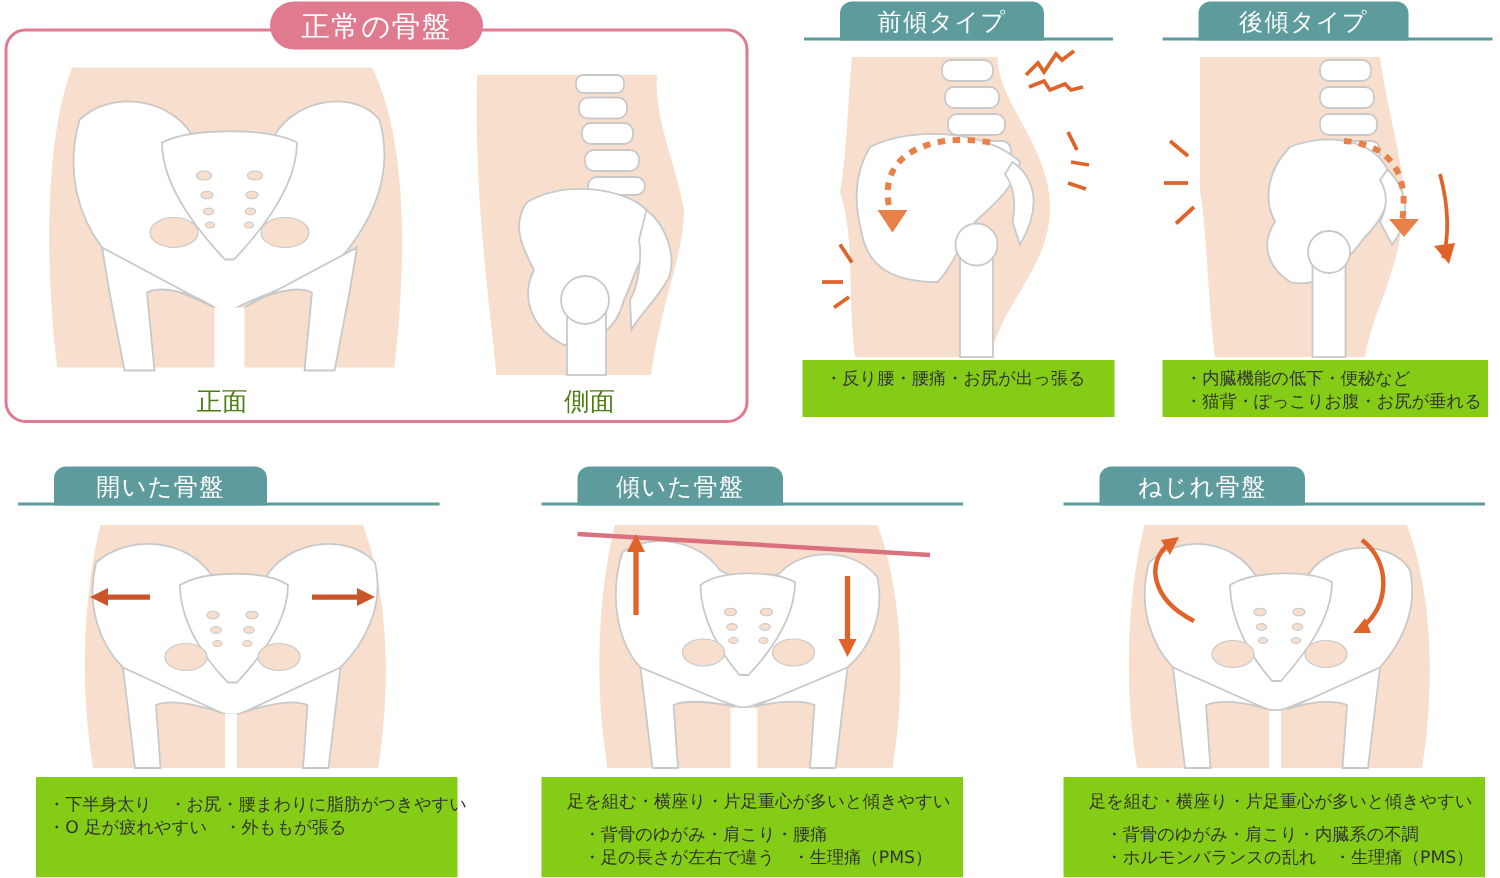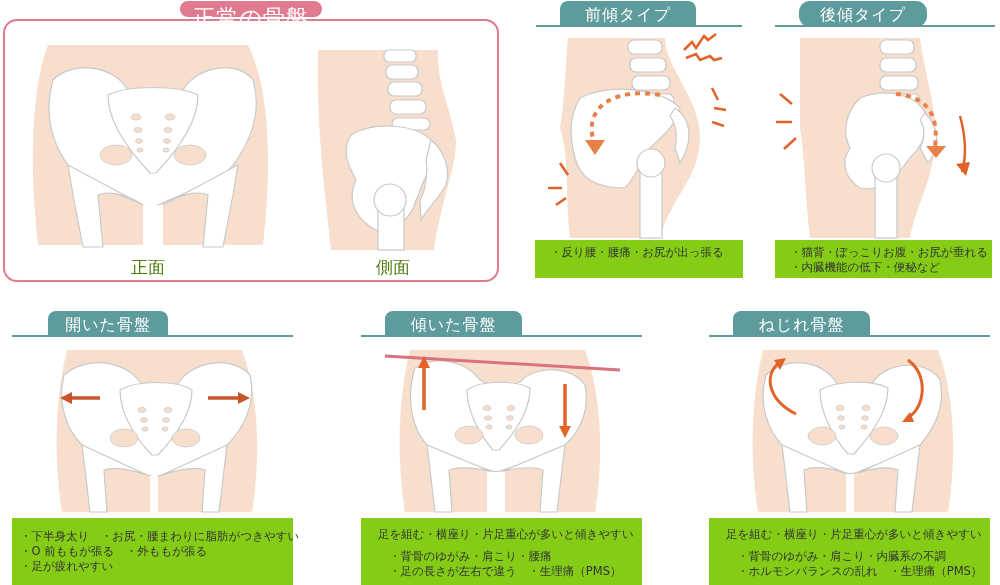--- a/index.html
+++ b/index.html
@@ -1,19 +1,19 @@
 <!DOCTYPE html>
 <html><head>
 <meta charset="utf-8">
 <style>
   html,body{margin:0;padding:0;background:#ffffff;}
   body{width:1000px;height:585px;position:relative;overflow:hidden;font-family:"DejaVu Sans","Liberation Sans",sans-serif;color:#333;}
   .abs{position:absolute;}
   .normal-box{left:3px;top:19px;width:496px;height:263px;border:2px solid #e07a8e;border-radius:14px;box-sizing:border-box;}
-  .normal-title{left:180px;top:1px;width:142px;height:16px;background:#e07a8e;border-radius:17px;color:#fff;font-size:22px;line-height:34px;text-align:center;letter-spacing:1px;}
+  .normal-title{left:180px;top:1px;width:142px;height:32px;background:#e07a8e;border-radius:17px;color:#fff;font-size:19px;line-height:34px;text-align:center;letter-spacing:1px;}
   .caption{font-size:17px;color:#4d7c0f;text-align:center;}
   .tab{height:26px;background:#5e9b9c;border-radius:8px 8px 0 0;color:#fff;font-size:16px;line-height:27px;text-align:center;letter-spacing:1px;margin-left:24px;}
   .tab-line{height:2px;background:#5e9b9c;}
   .notes{background:#84cc16;font-size:11.5px;line-height:15px;color:#333;box-sizing:border-box;}
   .notes div{white-space:pre;}
   svg{position:absolute;overflow:visible;}
 </style>
 </head>
 <body>
 
@@ -86,21 +86,21 @@
       <path d="M172 92 L184 96"></path>
     <path d="M20 133 L28 145"></path>
       <path d="M8 158 L22 158"></path>
       <path d="M16 175 L26 168"></path>
   </g>
 </svg>
 <div class="abs notes" style="left:535px;top:240px;width:208px;height:38px;padding:5px 0 0 15px;">
   <div>・反り腰・腰痛・お尻が出っ張る</div>
 </div>
 
-<div class="abs tab" style="left:775px;top:1px;width:128px;border-radius:11px;">後傾タイプ</div>
+<div class="abs tab" style="left:775px;top:1px;width:140px;">後傾タイプ</div>
 <div class="abs tab-line" style="left:775px;top:25px;width:220px;"></div>
 <svg style="left:800px;top:38px;" width="170" height="200" viewBox="0 0 170 200">
   <path d="M0 0 H120 C125 40 140 80 135 110 C130 150 115 170 110 200 H10 C5 160 5 120 0 90 Z" fill="#f8dfcd"></path>
   <g fill="#fff" stroke="#c9c9c9" stroke-width="1.2">
     <rect x="80" y="2" width="34" height="14" rx="6"></rect>
     <rect x="80" y="20" width="36" height="14" rx="6"></rect>
     <rect x="80" y="38" width="38" height="14" rx="6"></rect>
     <rect x="82" y="56" width="38" height="14" rx="6"></rect>
     <path d="M60 60 C85 50 115 55 125 75 C130 95 120 110 110 120 C95 140 80 155 60 150 C45 140 40 125 50 110 C42 95 45 75 60 60Z"></path>
     <path d="M125 75 C140 90 140 110 128 125 L120 110 C125 100 125 90 120 82Z"></path>
@@ -113,25 +113,25 @@
 <svg style="left:770px;top:38px;" width="230" height="200">
   <g stroke="#e0642a" stroke-width="2.5" fill="none">
     <path d="M10 56 L22 66"></path>
       <path d="M6 84 L22 84"></path>
       <path d="M14 111 L26 100"></path>
     <path d="M190 78 C196 100 196 120 192 134"></path>
   </g>
   <path d="M186 126 L196 138 L200 124Z" fill="#e0642a"></path>
 </svg>
 <div class="abs notes" style="left:775px;top:240px;width:217px;height:38px;padding:5px 0 0 15px;">
+  <div>・内臓機能の低下・便秘など</div>
   <div>・猫背・ぽっこりお腹・お尻が垂れる</div>
-  <div>・内臓機能の低下・便秘など</div>
-</div>
-
-<div class="abs tab" style="left:24px;top:311px;width:120px;">開いた骨盤</div>
+</div>
+
+<div class="abs tab" style="left:12px;top:311px;width:142px;">開いた骨盤</div>
 <div class="abs tab-line" style="left:12px;top:335px;width:281px;"></div>
 <svg style="left:52px;top:350px;" width="210" height="162" viewBox="0 0 210 162">
   <path d="M15 0 H190 C205 40 210 100 200 162 H10 C0 100 5 40 15 0Z" fill="#f8dfcd"></path>
   <g fill="#fff" stroke="#c9c9c9" stroke-width="1.2">
     <path d="M12 25 C35 5 75 10 90 35 C100 42 115 42 125 35 C140 10 180 5 198 25 C205 55 190 80 175 95 C160 110 135 115 110 125 C105 127 100 127 95 125 C70 115 45 110 30 95 C15 80 5 55 12 25Z"></path>
     <path d="M68 40 C85 30 125 30 140 40 C140 65 120 90 106 105 L100 105 C85 90 68 65 68 40Z"></path>
     <path d="M30 95 L33 120 L38 162 H55 L52 120 C62 116 80 120 95 125Z"></path>
     <path d="M175 95 L172 120 L167 162 H150 L153 120 C143 116 125 120 110 125Z"></path>
   </g>
   <rect x="98" y="126" width="8" height="36" fill="#fff"></rect>
@@ -145,24 +145,23 @@
     <ellipse cx="72" cy="88" rx="14" ry="9"></ellipse>
       <ellipse cx="134" cy="88" rx="14" ry="9"></ellipse>
   </g>
   <g stroke="#c8562a" stroke-width="3.5" fill="#c8562a">
     <line x1="48" y1="48" x2="16" y2="48"></line>
       <path d="M8 48 L20 42 L20 54Z" stroke="none"></path>
     <line x1="156" y1="48" x2="188" y2="48"></line>
       <path d="M198 48 L186 42 L186 54Z" stroke="none"></path>
   </g>
 </svg>
-<div class="abs notes" style="left:12px;top:518px;width:281px;height:67px;padding:11px 0 0 8px;">
+<div class="abs notes" style="left:24px;top:518px;width:281px;height:67px;padding:11px 0 0 8px;">
   <div>・下半身太り　・お尻・腰まわりに脂肪がつきやすい</div>
-  <div>・O 前ももが張る　・外ももが張る</div>
-  <div>・足が疲れやすい</div>
+  <div>・O 足が疲れやすい　・外ももが張る</div>
 </div>
 
 <div class="abs tab" style="left:361px;top:311px;width:137px;text-align:center;">傾いた骨盤</div>
 <div class="abs tab-line" style="left:361px;top:335px;width:281px;"></div>
 <svg style="left:395px;top:350px;" width="210" height="162" viewBox="0 0 210 162">
   <path d="M15 0 H190 C205 40 210 100 200 162 H10 C0 100 5 40 15 0Z" fill="#f8dfcd"></path>
   <g fill="#fff" stroke="#c9c9c9" stroke-width="1.2">
     <path d="M20 18 C40 5 70 10 85 30 C95 37 115 37 125 32 C140 15 175 15 190 35 C195 60 185 82 170 95 C155 108 130 112 108 120 C103 122 98 122 94 120 C70 112 45 108 32 95 C18 80 10 50 20 18Z"></path>
     <path d="M72 40 C85 30 120 30 135 38 C135 62 118 85 104 100 L98 100 C85 85 72 62 72 40Z"></path>
     <path d="M32 95 L35 120 L40 162 H57 L54 120 C64 116 80 118 95 121Z"></path>

